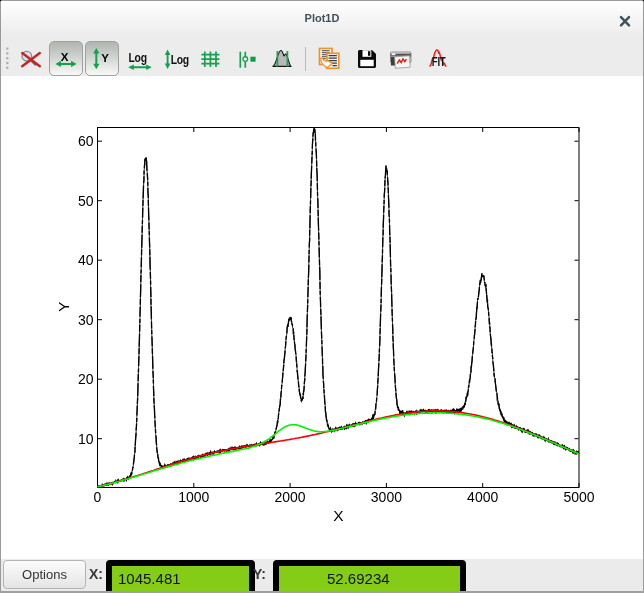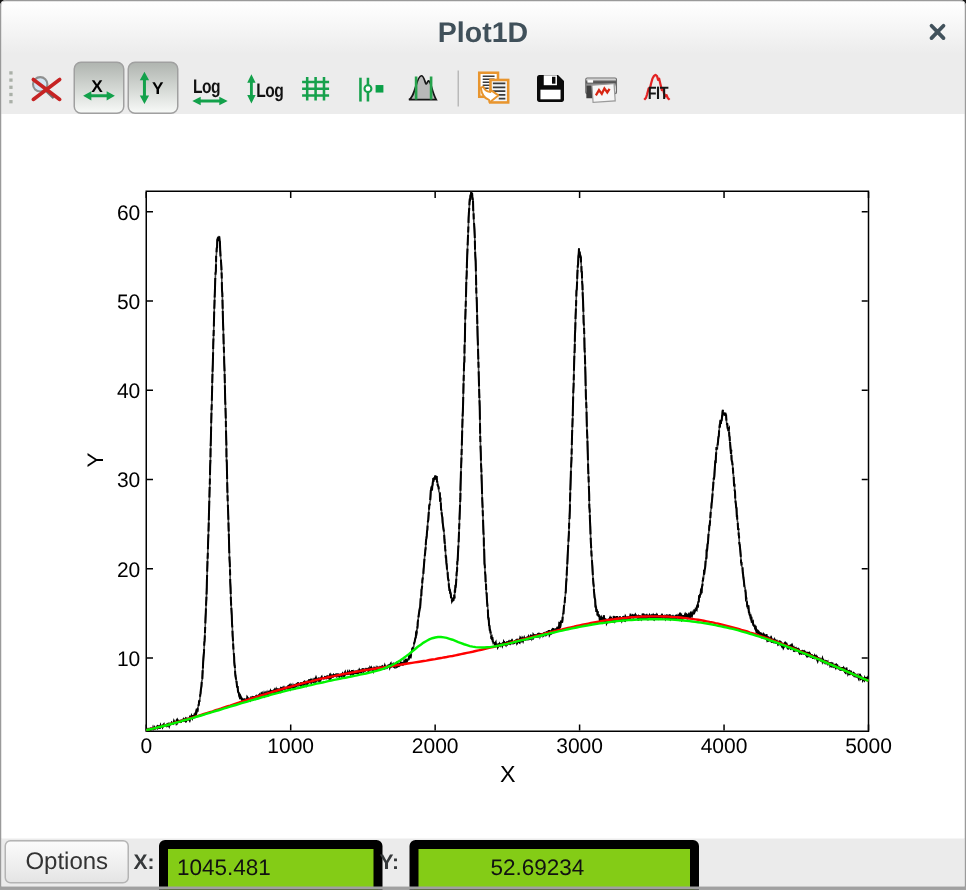--- a/index.html
+++ b/index.html
@@ -1,36 +1,36 @@
 <!DOCTYPE html>
 <html><head><meta charset="utf-8"><style>
 html,body{margin:0;padding:0;width:644px;height:593px;overflow:hidden;
 background:#161616;font-family:"Liberation Sans",sans-serif;}
 #win{position:absolute;left:0;top:0;width:644px;height:593px;
 border-radius:4px 4px 0 0;background:#fff;overflow:hidden;
 box-shadow:inset 0 0 0 1px #9a9a9a;}
 #title{position:absolute;left:1px;top:1px;width:642px;height:35px;
 background:linear-gradient(#ffffff,#ececec);}
 #title .t{position:absolute;left:0;width:100%;top:11px;text-align:center;
-font-size:19px;font-weight:bold;color:#40505a;}
+font-size:11px;font-weight:bold;color:#40505a;}
 #close{position:absolute;left:616px;top:12px;width:16px;height:16px;}
 #toolbar{position:absolute;left:1px;top:36px;width:642px;height:40px;
 background:#ececec;}
 #plotarea{position:absolute;left:1px;top:76px;width:642px;height:483px;background:#fff;}
 #status{position:absolute;left:1px;top:559px;width:642px;height:32px;
 background:#ebebeb;}
 #bbord{position:absolute;left:0;top:591px;width:644px;height:2px;background:#a0a0a0;}
 .tbtn{position:absolute;top:40.5px;height:33px;border:1px solid #a0a0a0;border-radius:5px;
 background:linear-gradient(#b0b5b0,#d4d8d4 52%,#f7f9f7);}
 .fld{position:absolute;top:560px;height:26px;border:6px solid #000000;border-radius:4px;
 background:#84cc16;font-size:15px;color:#111;line-height:26px;padding-left:6px;}
 .lbl{position:absolute;top:566px;font-size:14px;font-weight:bold;color:#36393b;}
 #opt{position:absolute;left:3px;top:559.5px;width:81px;height:27px;border:1px solid #b4b4b4;
 border-radius:4px;background:linear-gradient(#fbfbfb,#eeeeee 60%,#e4e4e4);
-font-size:16px;color:#333;text-align:center;line-height:27px;}
+font-size:13px;color:#333;text-align:center;line-height:27px;}
 svg{position:absolute;overflow:visible;}
 </style></head><body>
 <div id="win">
 <div id="title">
       <span class="t">Plot1D</span>
 <svg id="close" width="16" height="16" viewBox="0 0 16 16">
 <path d="M4 4.2L12 12.4M12 4.2L4 12.4" stroke="#42525c" stroke-width="2.5" stroke-linecap="round"></path>
 </svg>
     </div>
 <div id="toolbar"></div>

